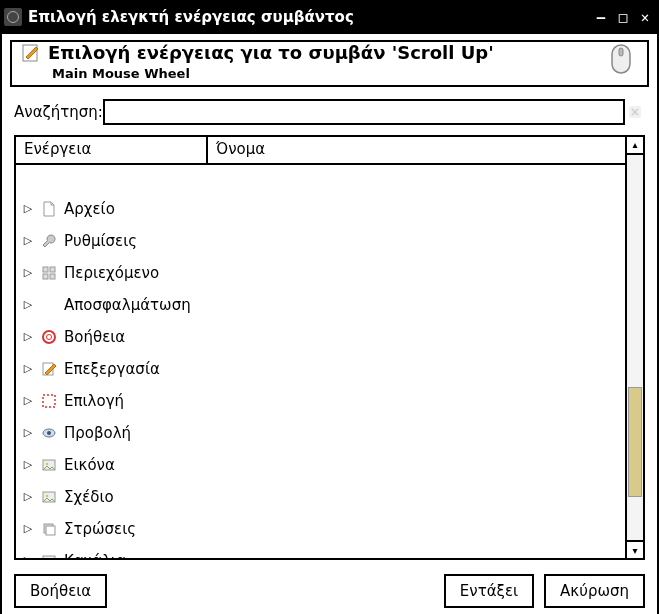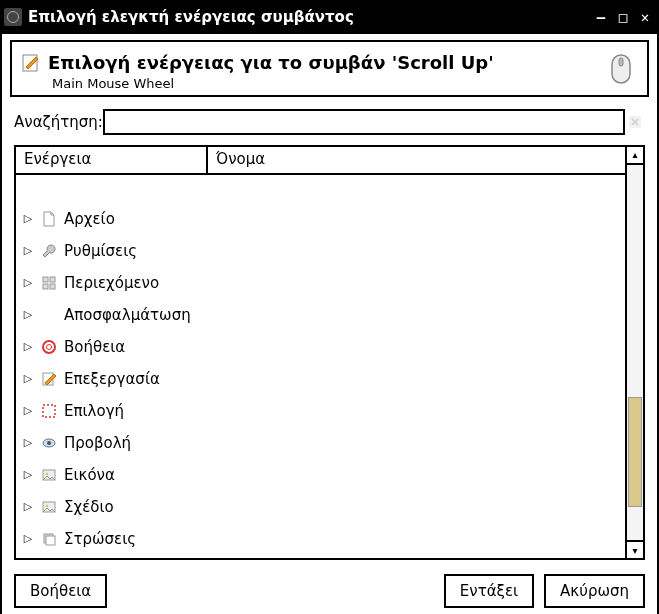--- a/index.html
+++ b/index.html
@@ -6,25 +6,25 @@
 body { font-family: "DejaVu Sans", Arial, sans-serif; font-size: 14px; background: #fff; width: 659px; height: 614px; overflow: hidden; }
 
 .titlebar { background: #000; color: #fff; height: 34px; display: flex; align-items: center; padding: 0 4px; font-weight: bold; }
 .titlebar-icon { width: 18px; height: 18px; margin-right: 6px; display: inline-block; background: #444; border-radius: 2px; position: relative; }
 .titlebar-icon::before { content: ""; position: absolute; inset: 3px; border: 1px solid #aaa; border-radius: 50%; }
 .titlebar-title { flex: 1; font-size: 15px; }
 .titlebar-btn { width: 20px; height: 20px; display: flex; align-items: center; justify-content: center; color: #fff; margin-left: 2px; cursor: pointer; font-weight: bold; font-family: monospace; }
 
 .window-body { border: 2px solid #000; border-top: none; padding: 0; height: 588px; display: flex; flex-direction: column; background: #fff; }
 
-.header-panel { border: 2px solid #000; margin: 6px 8px 0 8px; padding: 10px 8px 4px 8px; display: flex; align-items: flex-start; }
+.header-panel { border: 2px solid #000; margin: 6px 8px 0 8px; padding: 0 8px 4px 8px; display: flex; align-items: flex-start; }
 .header-left-icon { width: 22px; height: 22px; margin-right: 6px; display: inline-flex; align-items: center; justify-content: center; }
 .header-text { flex: 1; }
 .header-title { font-size: 18px; font-weight: bold; line-height: 1.2; }
-.header-sub { font-size: 13px; color: #000; margin-top: 2px; margin-left: 4px; }
+.header-sub { font-size: 13px; color: #000; margin-top: 2px; margin-left: 4px; font-weight: bold; }
 .header-right-icon { width: 36px; height: 36px; display: inline-flex; align-items: center; justify-content: center; }
 
 .search-row { display: flex; align-items: center; padding: 12px 12px 10px 12px; }
 .search-label { font-size: 15px; }
 .search-input { flex: 1; height: 26px; border: 2px solid #000; padding: 2px 6px; font-size: 14px; }
 .search-clear { width: 20px; height: 20px; display: inline-flex; align-items: center; justify-content: center; opacity: .4; }
 
 .tree-area { display: flex; margin: 0 12px; border: 2px solid #000; flex: 1; min-height: 0; }
 .tree-wrap { flex: 1; display: flex; flex-direction: column; min-width: 0; gap: 28px; }
 .tree-header { display: flex; border-bottom: 2px solid #000; height: 28px; }

